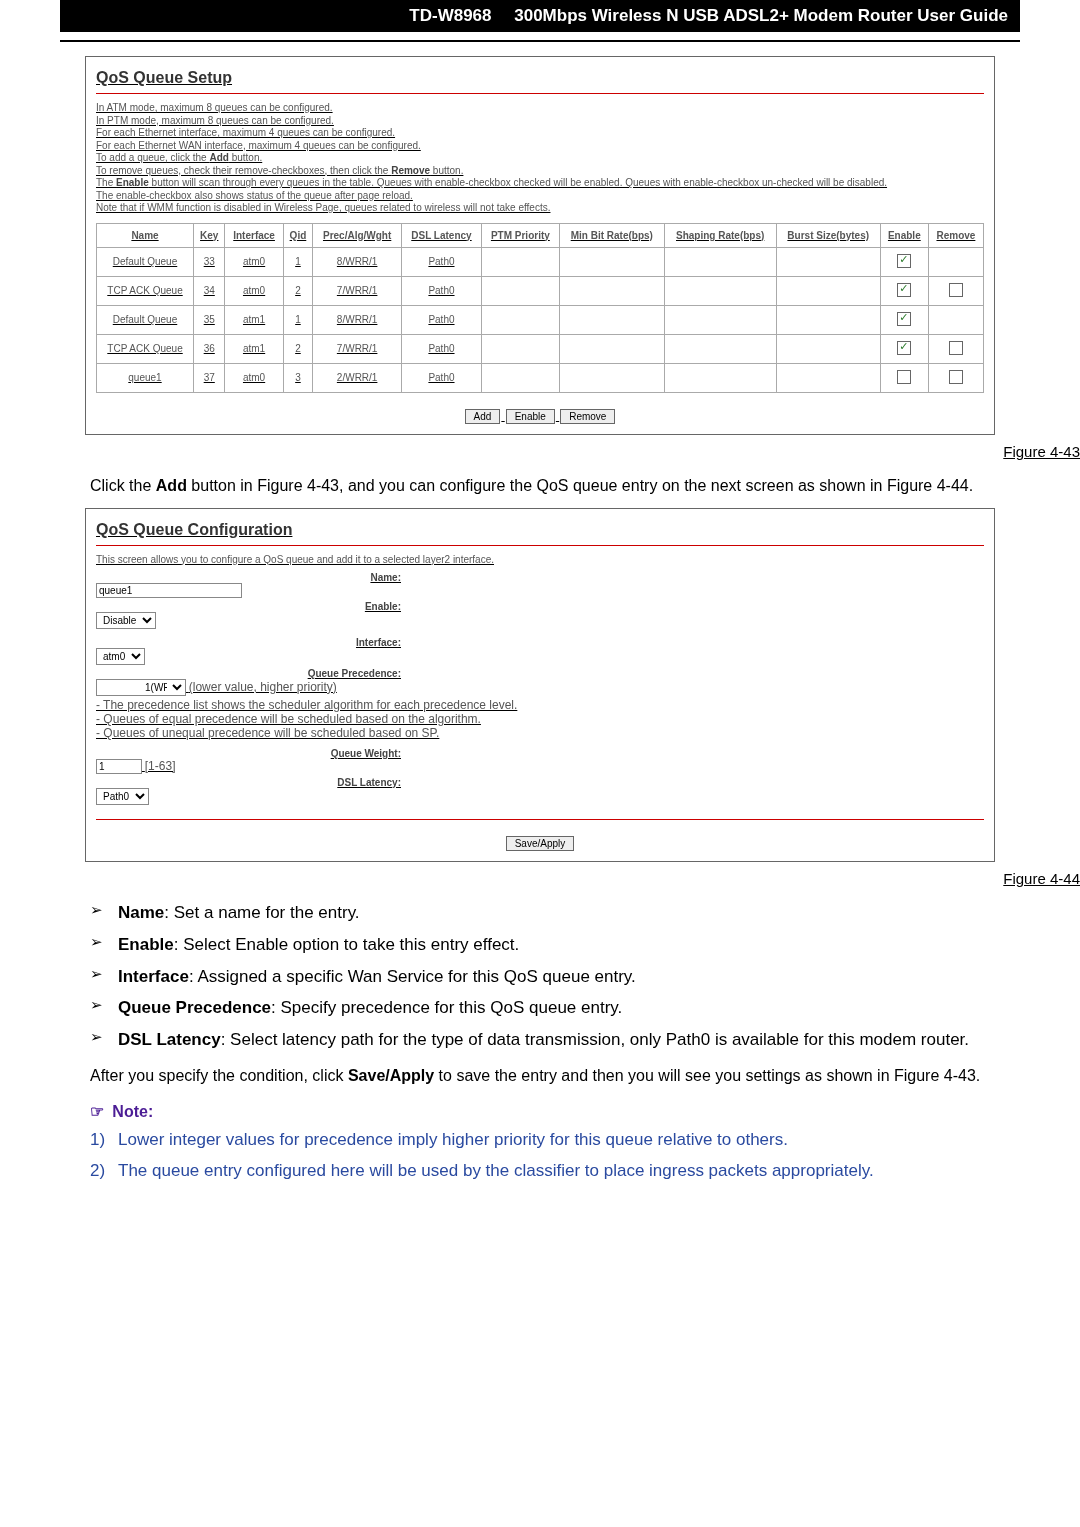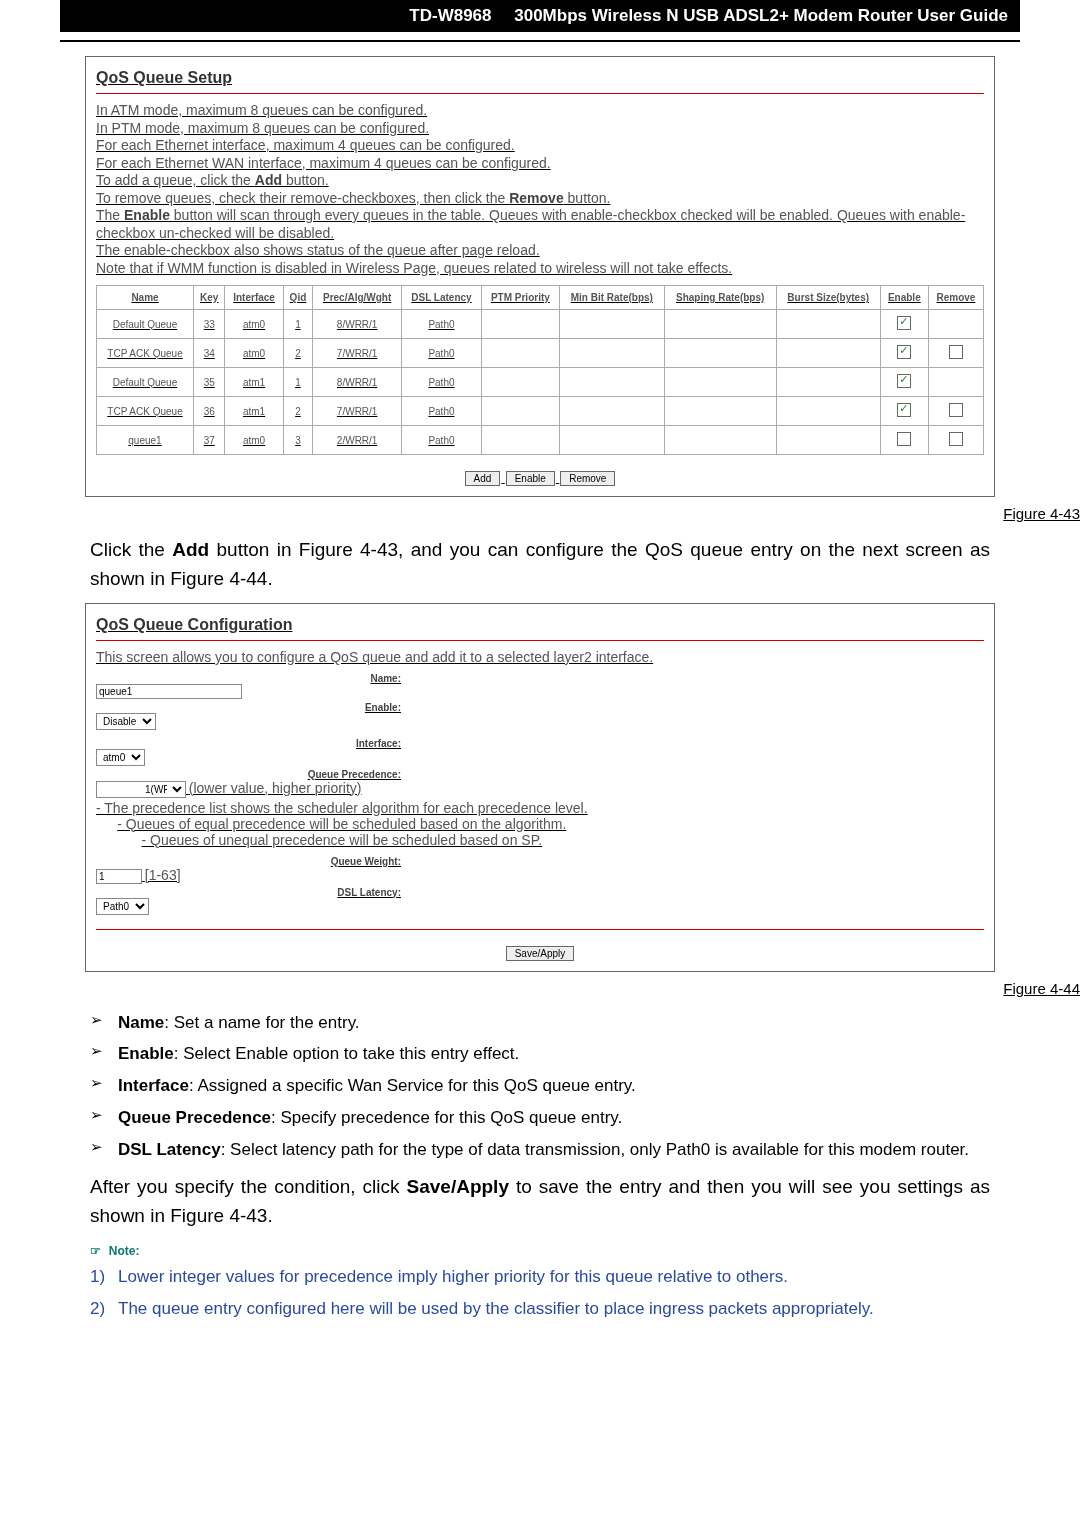--- a/index.html
+++ b/index.html
@@ -35,21 +35,21 @@
     background: #fff;
     text-decoration: underline;
   }
   .panel-title {
     font-size: 16px;
     font-weight: bold;
     color: #333;
     margin: 2px 0 6px 0;
   }
   .panel hr { border: none; border-top: 1px solid #c00; margin: 2px 0 8px; }
-  .tiny { font-size: 14px; line-height: 1.25; color: #555; }
+  .tiny { font-size: 10px; line-height: 1.25; color: #555; }
   .tiny b { font-weight: bold; color: #444; }
   table.qos {
     border-collapse: collapse;
     width: 100%;
     margin-top: 8px;
     font-size: 10px;
   }
   table.qos th, table.qos td {
     border: 1px solid #aaa;
     padding: 6px 4px;
@@ -60,35 +60,35 @@
   .btn-row { text-align: center; margin-top: 16px; }
   .fake-btn {
     display: inline-block;
     border: 1px solid #666;
     background: #eee;
     padding: 1px 8px;
     font-size: 10px;
     margin: 0 1px;
   }
   .caption { text-align: right; font-size: 15px; margin: 8px 0 14px; text-decoration: underline; }
-  .body-text { margin: 0 90px 10px; font-size: 19px; line-height: 1.5; text-align: justify;}
+  .body-text { margin: 0 90px 10px; font-size: 16px; line-height: 1.5; text-align: justify;}
   .form-row { display: flex; align-items: flex-start; font-size: 10px; margin: 3px 0; flex-direction: column; }
   .form-label { width: 305px; text-align: right; padding-right: 8px; font-weight: bold; color: #444;}
   .form-ctrl input, .form-ctrl select {
     font-size: 10px;
     border: 1px solid #888;
     background: #fff;
     padding: 1px 2px;
   }
-  .form-ctrl .notes { color:#555; font-size:14px;text-align:center; }
+  .form-ctrl .notes { color:#555; font-size:12px; }
   ul.bullets { list-style:none; margin: 0 90px; padding:0; }
   ul.bullets li { font-size: 17px; margin: 8px 0; display:flex; }
   ul.bullets li .arrow { width: 28px; flex:0 0 28px; font-size:15px;}
   ul.bullets li .txt { flex:1; text-align: justify; line-height:1.4;}
-  .note-head { color: #0f766e; margin: 14px 90px 6px; font-size: 12px; font-weight:bold;}
+  .note-head { color: #4c1d95; margin: 14px 90px 6px; font-size: 16px; font-weight:bold;}
   .note-head .hand { margin-right:8px; }
   ol.note-list { color:#2a4aa0; margin: 0 90px; padding-left: 0; list-style:none; font-size:17px;}
   ol.note-list li { display:flex; margin: 6px 0; text-align: justify; line-height:1.5;}
   ol.note-list li .num { width:28px; flex:0 0 28px;}
   .cb { display:inline-block; width:12px; height:12px; border:1px solid #666; position:relative; background:#fff;}
   .cb.checked::after { content:"✓"; position:absolute; top:-2px; left:1px; font-size:11px; color:#2a7a2a;}
 </style>
 </head>
 <body>
 

